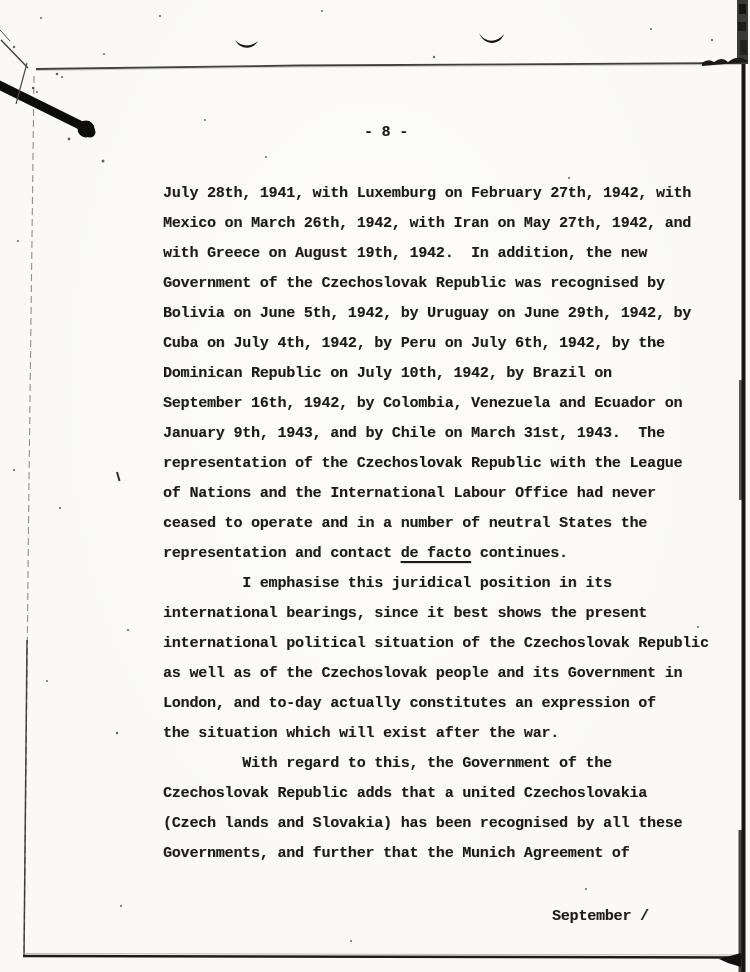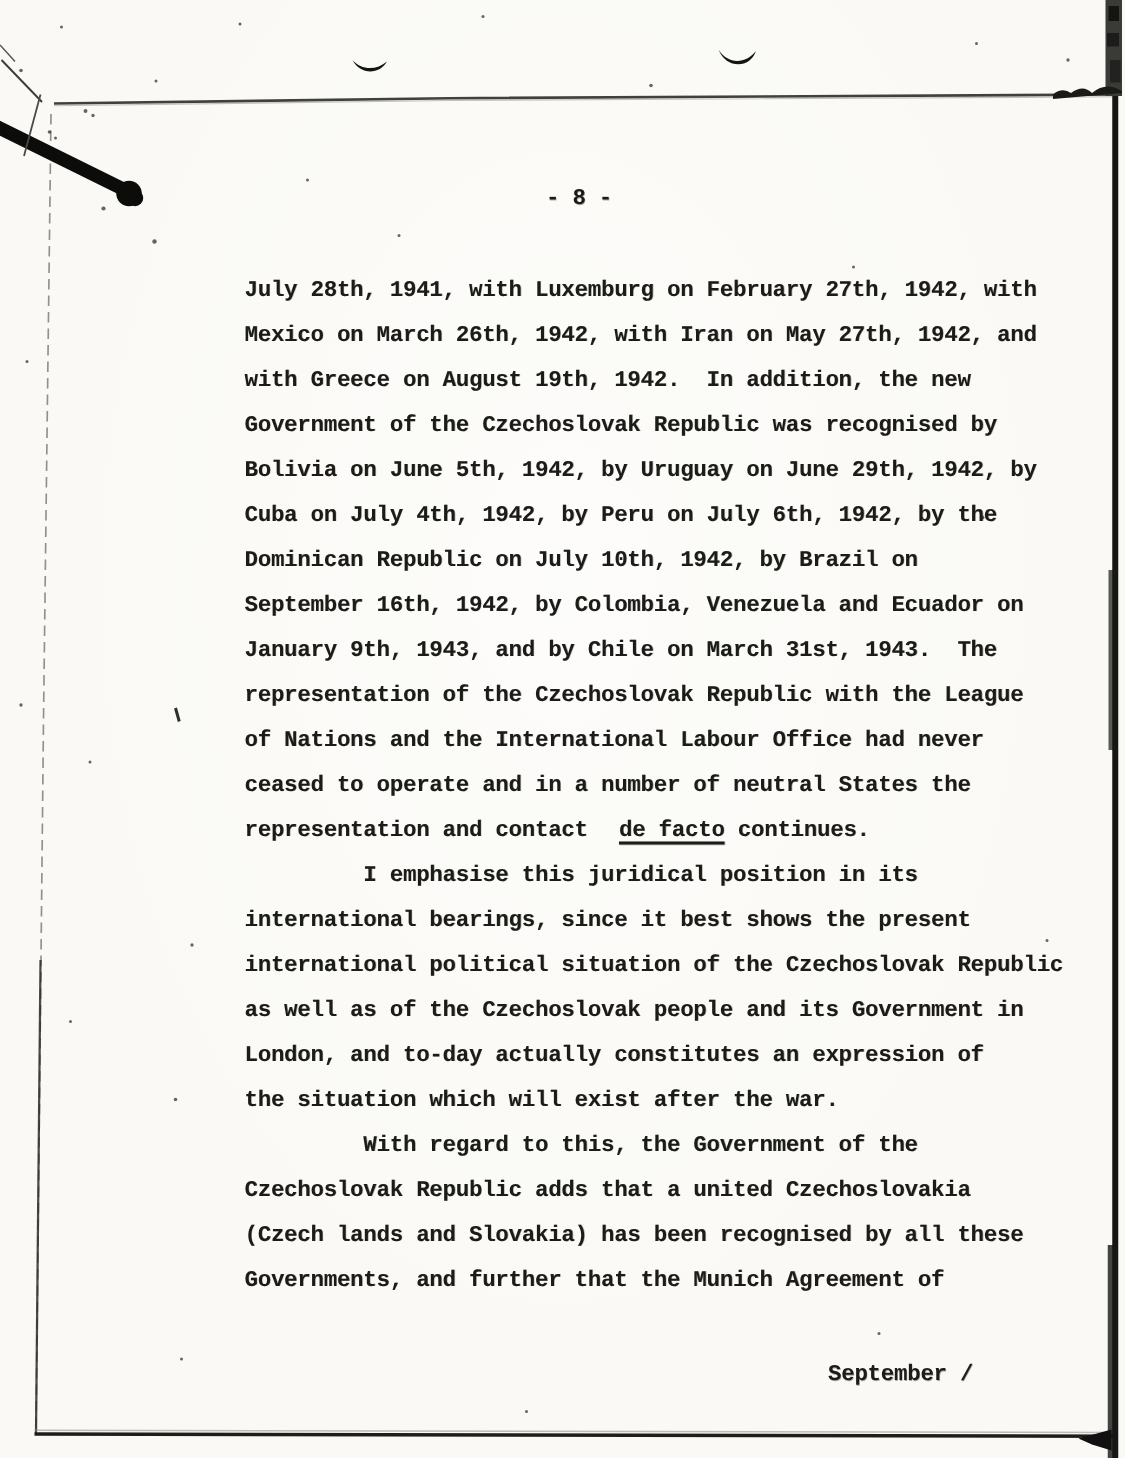--- a/index.html
+++ b/index.html
@@ -34,21 +34,20 @@
     white-space:pre;
     text-shadow:0.4px 0.4px 0 rgba(30,30,25,.35);
   }
   .page-number{left:364px;top:118px;}
   .body-text{left:163px;top:179px;width:560px;}
   .catchword{left:552px;top:902px;}
   .underlined{
     text-decoration:underline;
     text-decoration-thickness:2px;
     text-underline-offset:4px;
-    margin-left:12px;
   }
 </style>
 </head>
 <body>
 
 <div class="scan">
 
   <svg class="artifacts" width="750" height="972" viewBox="0 0 750 972">
 
     <g>

